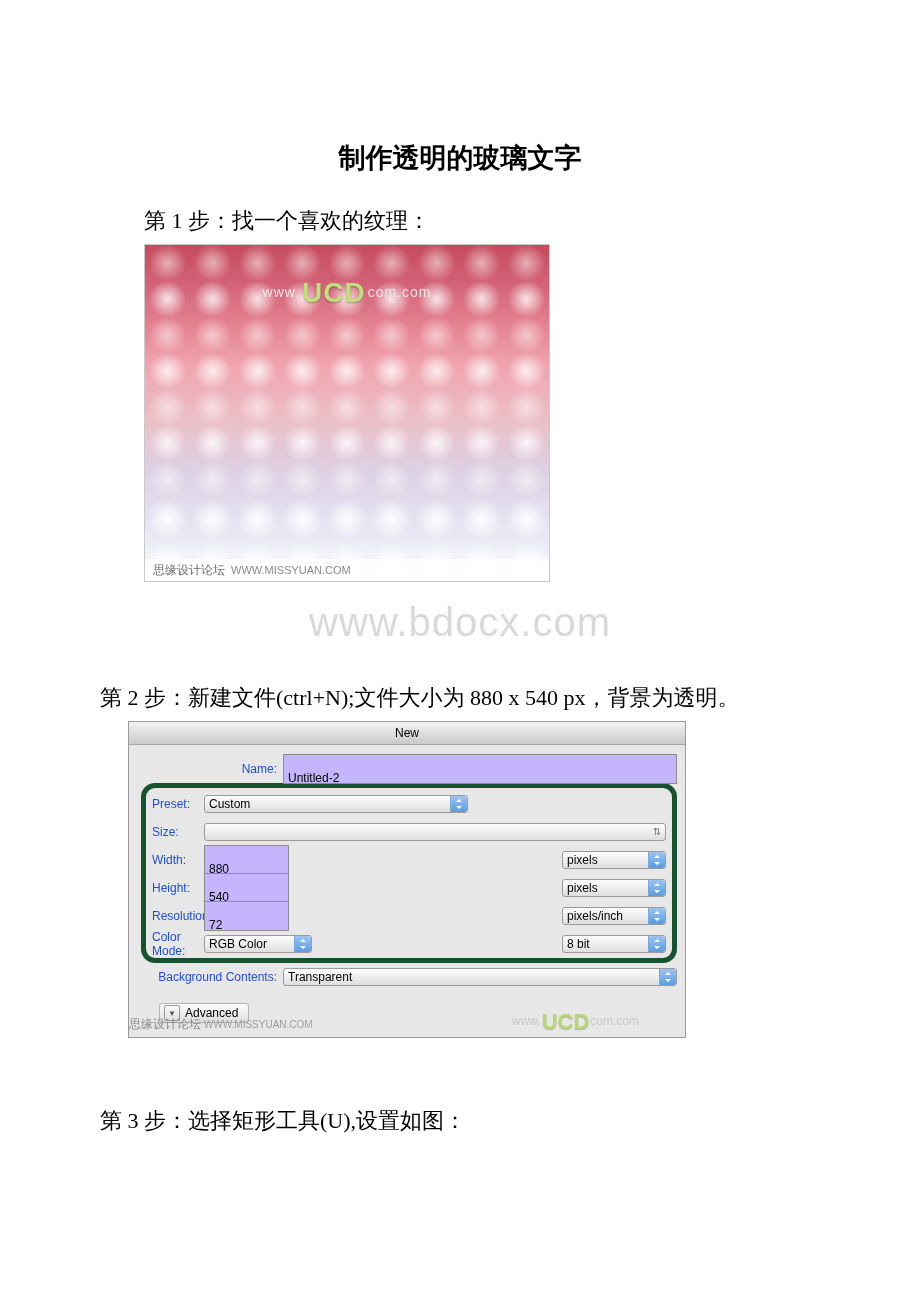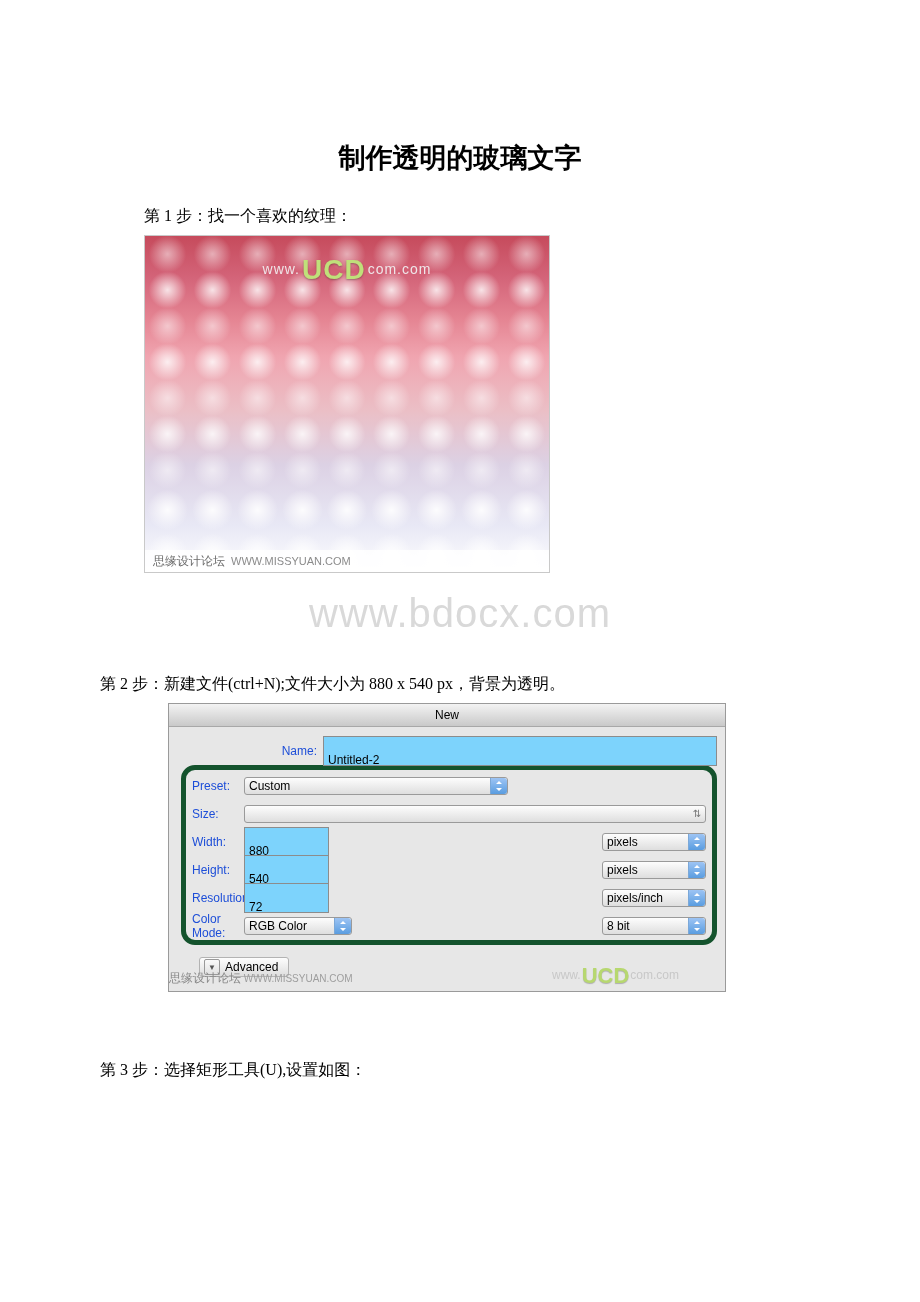--- a/index.html
+++ b/index.html
@@ -14,21 +14,21 @@
     padding: 140px 100px 60px 100px;
   }
   .title {
     text-align: center;
     font-size: 27px;
     font-weight: bold;
     font-family: "SimHei", "黑体", sans-serif;
     margin-bottom: 30px;
   }
   .step {
-    font-size: 16px;
+    font-size: 22px;
     margin: 8px 0;
   }
   .indent {
     padding-left: 44px;
   }
 
   
   .figure1 {
     margin-left: 44px;
     width: 404px;
@@ -66,21 +66,21 @@
     font-family: Arial, sans-serif;
     color: #8b8b8b;
     display: flex;
     align-items: center;
     padding-left: 8px;
     gap: 6px;
   }
   .figure1 .bottom-bar .cn { font-size: 12px; color: #6a6a6a; font-family: "SimSun"; }
   .ucd-wm {
     position: absolute;
-    top: 18px;
+    top: 32px;
     left: 0;
     right: 0;
     text-align: center;
     font-family: Arial, sans-serif;
     color: #efe6e9;
     font-size: 14px;
     letter-spacing: 1px;
   }
   .ucd-wm .big {
     font-size: 28px;
@@ -95,21 +95,21 @@
     text-align: center;
     font-size: 40px;
     font-family: Arial, sans-serif;
     color: #d9d9d9;
     margin: 18px 0 38px 0;
     letter-spacing: 1px;
   }
 
   
   .dialog-wrap {
-    margin-left: 68px;
+    margin-left: 28px;
     width: 556px;
     border: 1px solid #9a9a9a;
     font-family: "Lucida Grande", Arial, sans-serif;
     font-size: 12px;
     background: #e7e7e7;
     position: relative;
   }
   .dialog-title {
     height: 22px;
     line-height: 22px;
@@ -125,21 +125,21 @@
     flex: 1;
     padding: 10px 8px 14px 8px;
   }
   .btn-col {
     width: 132px;
     padding: 10px 8px 8px 8px;
   }
   .row { display: flex; align-items: center; height: 28px; }
   .lbl { width: 140px; text-align: right; padding-right: 6px; color: #1d4ed8; }
   .inp {
-    background: #7dd3fc;
+    background: #c4b5fd;
     border: 1px solid #8c8c8c;
     height: 24px;
     line-height: 18px;
     padding: 14px 4px;
     box-sizing: border-box;
   }
   .name-inp { flex: 1; }
   .num-inp { width: 85px; }
   .unit-sel {
     width: 104px;
@@ -450,20 +450,31 @@
               <span>8 bit</span>
               <span class="sel-arrow">
                 <svg viewBox="0 0 8 10">
                     <path d="M1 3 L4 0 L7 3 Z M1 7 L4 10 L7 7 Z" fill="#fff"></path>
                   </svg>
               </span>
             </div>
           </div>
         </div>
 
+        <div class="row">
+          <div class="lbl">Background Contents:</div>
+          <div class="sel" style="flex:1;">
+            <span>Transparent</span>
+            <span class="sel-arrow">
+              <svg viewBox="0 0 8 10">
+                  <path d="M1 3 L4 0 L7 3 Z M1 7 L4 10 L7 7 Z" fill="#fff"></path>
+                </svg>
+            </span>
+          </div>
+        </div>
 
         <div style="height:12px"></div>
 
         <div class="adv">
           <span class="tri">▼</span>
           <span>Advanced</span>
         </div>
       </div>
 
     </div>

